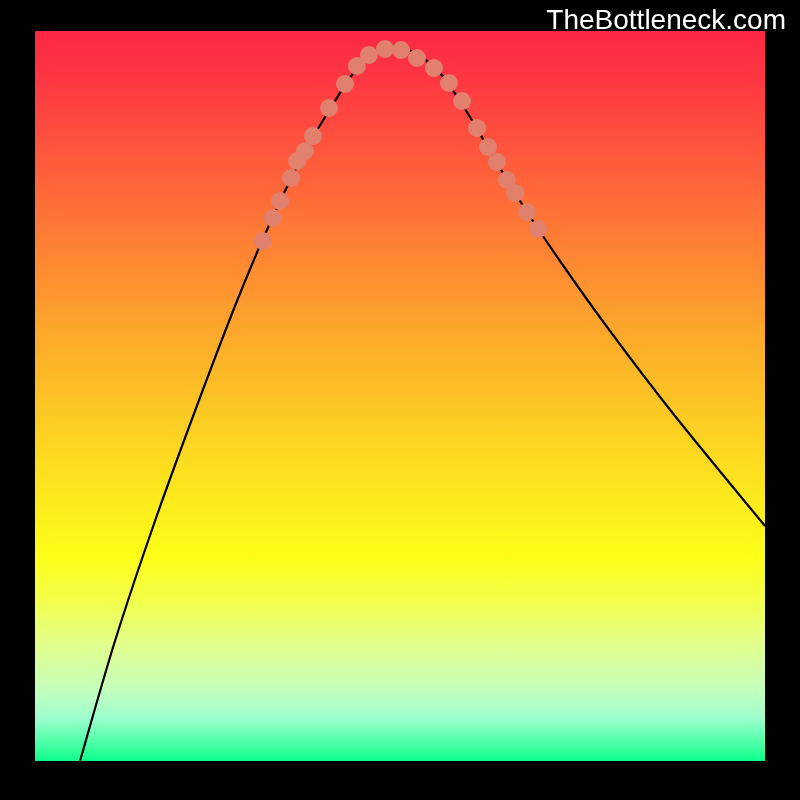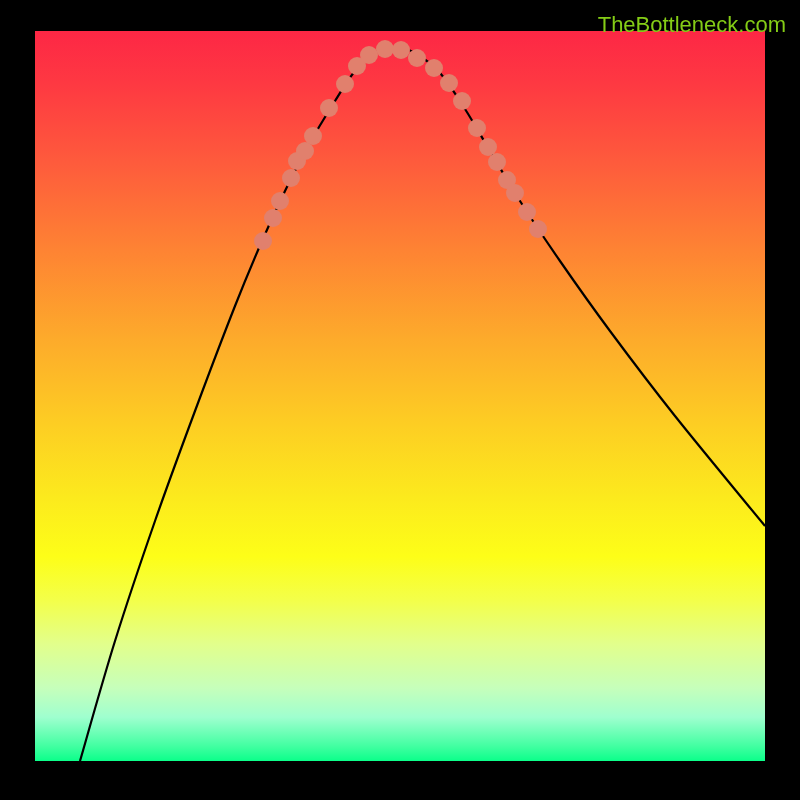--- a/index.html
+++ b/index.html
@@ -6,24 +6,24 @@
     margin: 0;
     padding: 0;
     width: 800px;
     height: 800px;
     background: #000;
     font-family: Arial, Helvetica, sans-serif;
     overflow: hidden;
   }
   .watermark {
     position: absolute;
-    top: 12px;
+    top: 4px;
     right: 14px;
-    color: #84cc16;
-    font-size: 22px;
+    color: #ffffff;
+    font-size: 28px;
     font-weight: 500;
     z-index: 10;
   }
   .frame {
     position: absolute;
     left: 35px;
     top: 31px;
     width: 730px;
     height: 730px;
     overflow: hidden;

